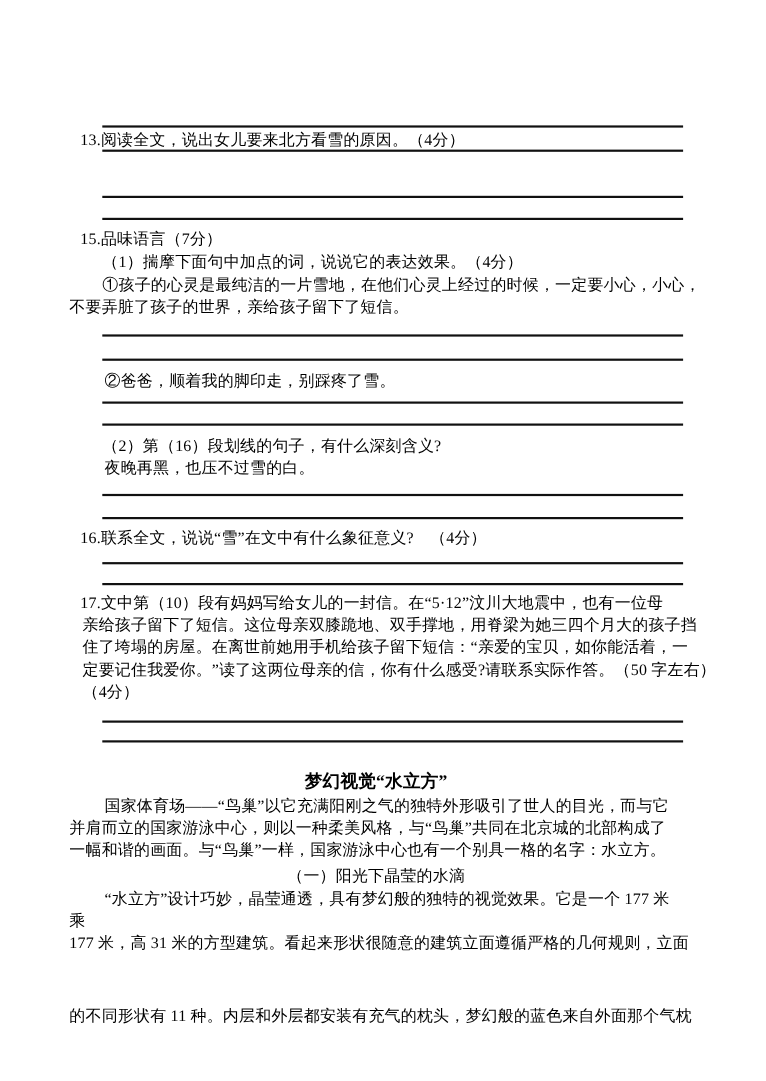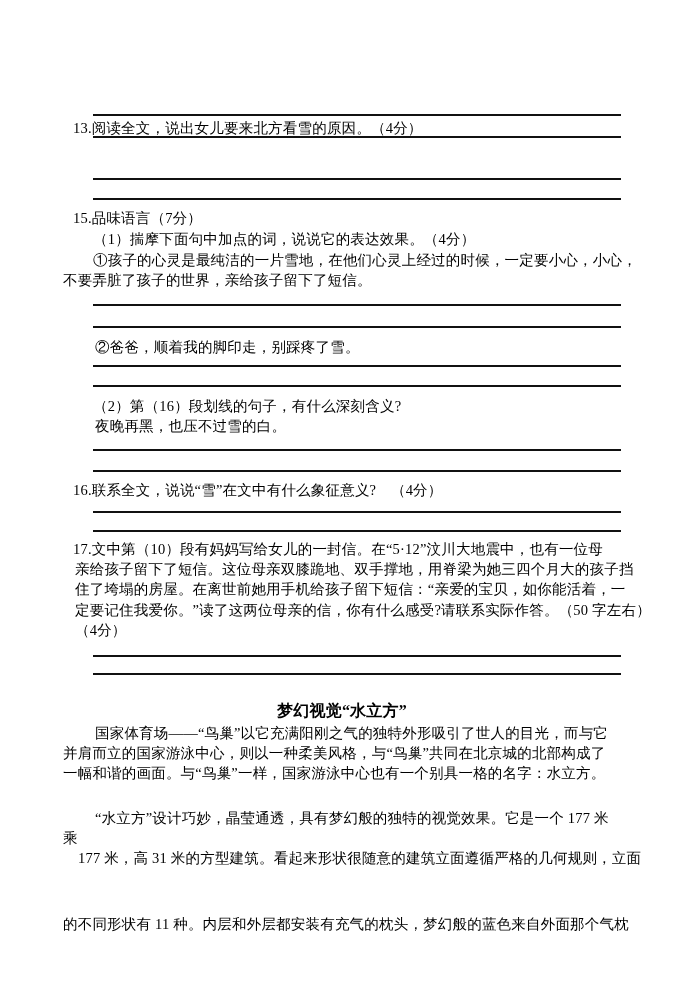--- a/index.html
+++ b/index.html
@@ -76,18 +76,19 @@
   <div class="tl" style="top:580px; left:75px;">住了垮塌的房屋。在离世前她用手机给孩子留下短信：“亲爱的宝贝，如你能活着，一</div>
   <div class="tl" style="top:601px; left:75px;">定要记住我爱你。”读了这两位母亲的信，你有什么感受?请联系实际作答。（50 字左右）</div>
   <div class="tl" style="top:621px; left:75px;">（4分）</div>
   <div class="ul" style="top:655px;"></div>
   <div class="ul" style="top:673px;"></div>
 
   <div class="tl centered bold" style="top:701px;">梦幻视觉“水立方”</div>
   <div class="tl" style="top:724px; left:95px;">国家体育场——“鸟巢”以它充满阳刚之气的独特外形吸引了世人的目光，而与它</div>
   <div class="tl" style="top:744px; left:63px;">并肩而立的国家游泳中心，则以一种柔美风格，与“鸟巢”共同在北京城的北部构成了</div>
   <div class="tl" style="top:764px; left:63px;">一幅和谐的画面。与“鸟巢”一样，国家游泳中心也有一个别具一格的名字：水立方。</div>
+  <div class="tl centered" style="top:788px;">（一）阳光下晶莹的水滴</div>
   <div class="tl" style="top:809px; left:95px;">“水立方”设计巧妙，晶莹通透，具有梦幻般的独特的视觉效果。它是一个 177 米</div>
   <div class="tl" style="top:829px; left:63px;">乘</div>
-  <div class="tl" style="top:849px; left:78px;">177 米，高 31 米的方型建筑。看起来形状很随意的建筑立面遵循严格的几何规则，立面</div>
+  <div class="tl" style="top:849px; left:63px;">177 米，高 31 米的方型建筑。看起来形状很随意的建筑立面遵循严格的几何规则，立面</div>
   <div class="tl" style="top:915px; left:63px;">的不同形状有 11 种。内层和外层都安装有充气的枕头，梦幻般的蓝色来自外面那个气枕</div>
 
 </div>
 
 </body></html>

